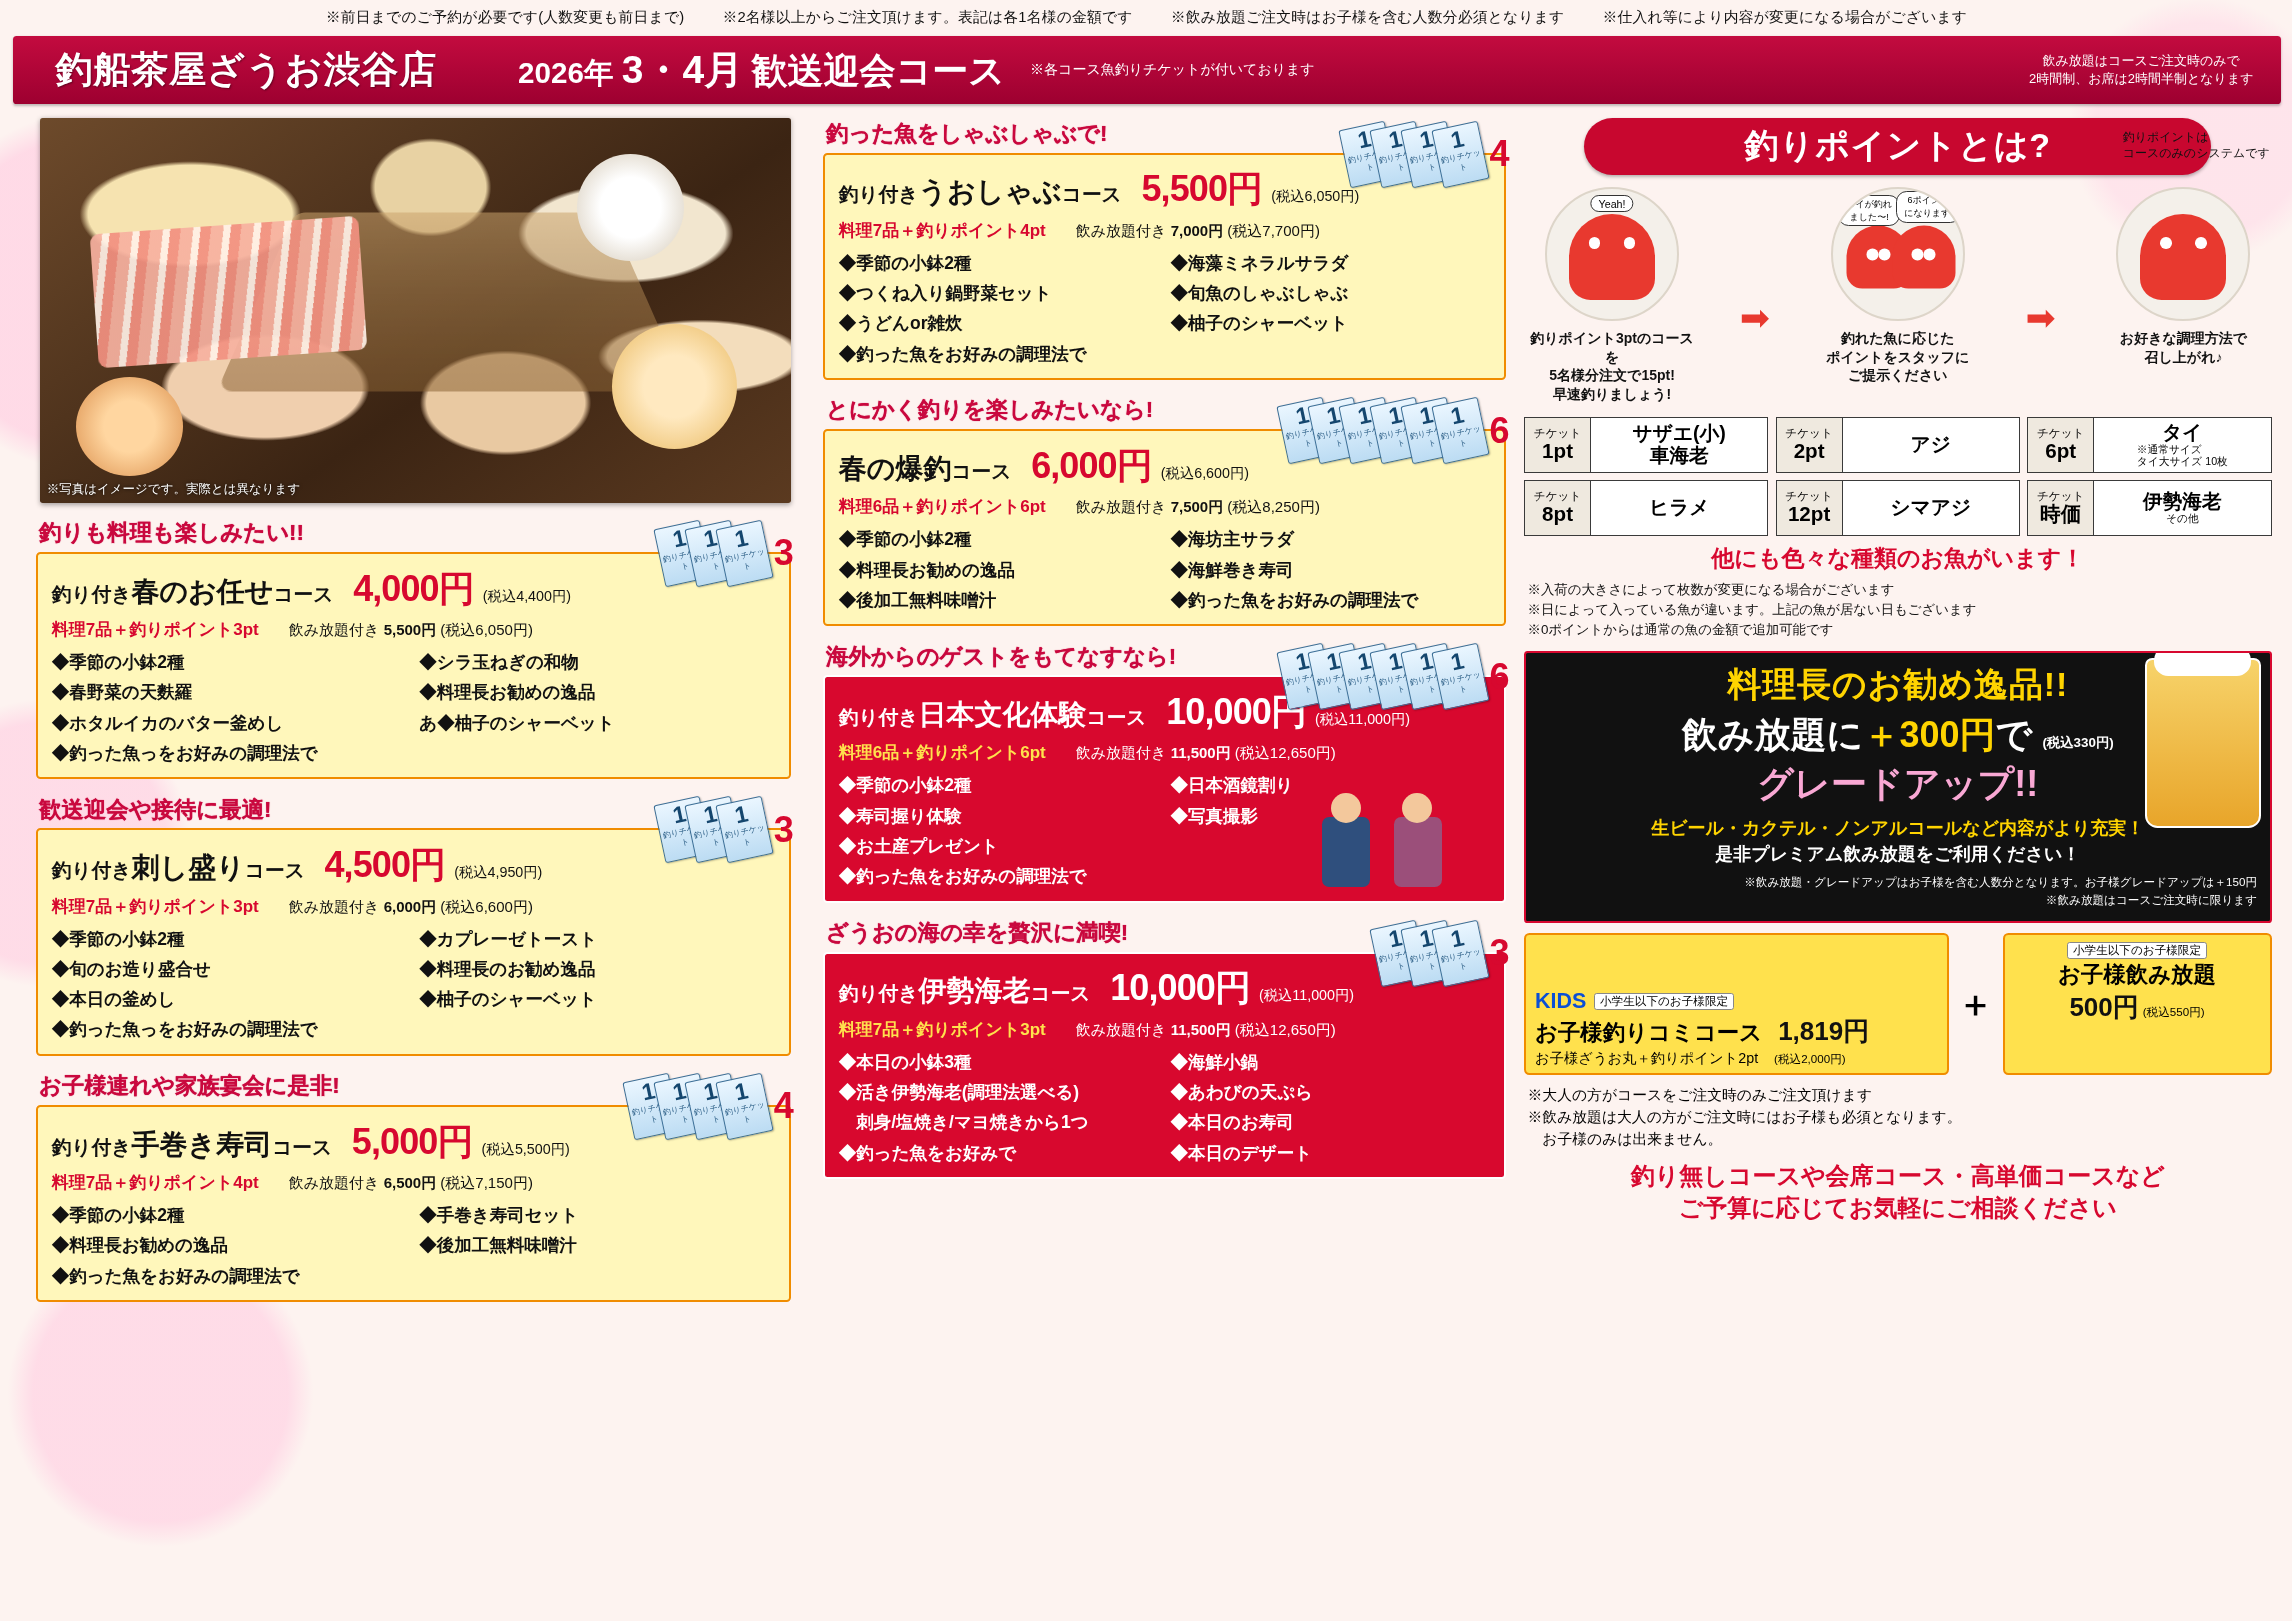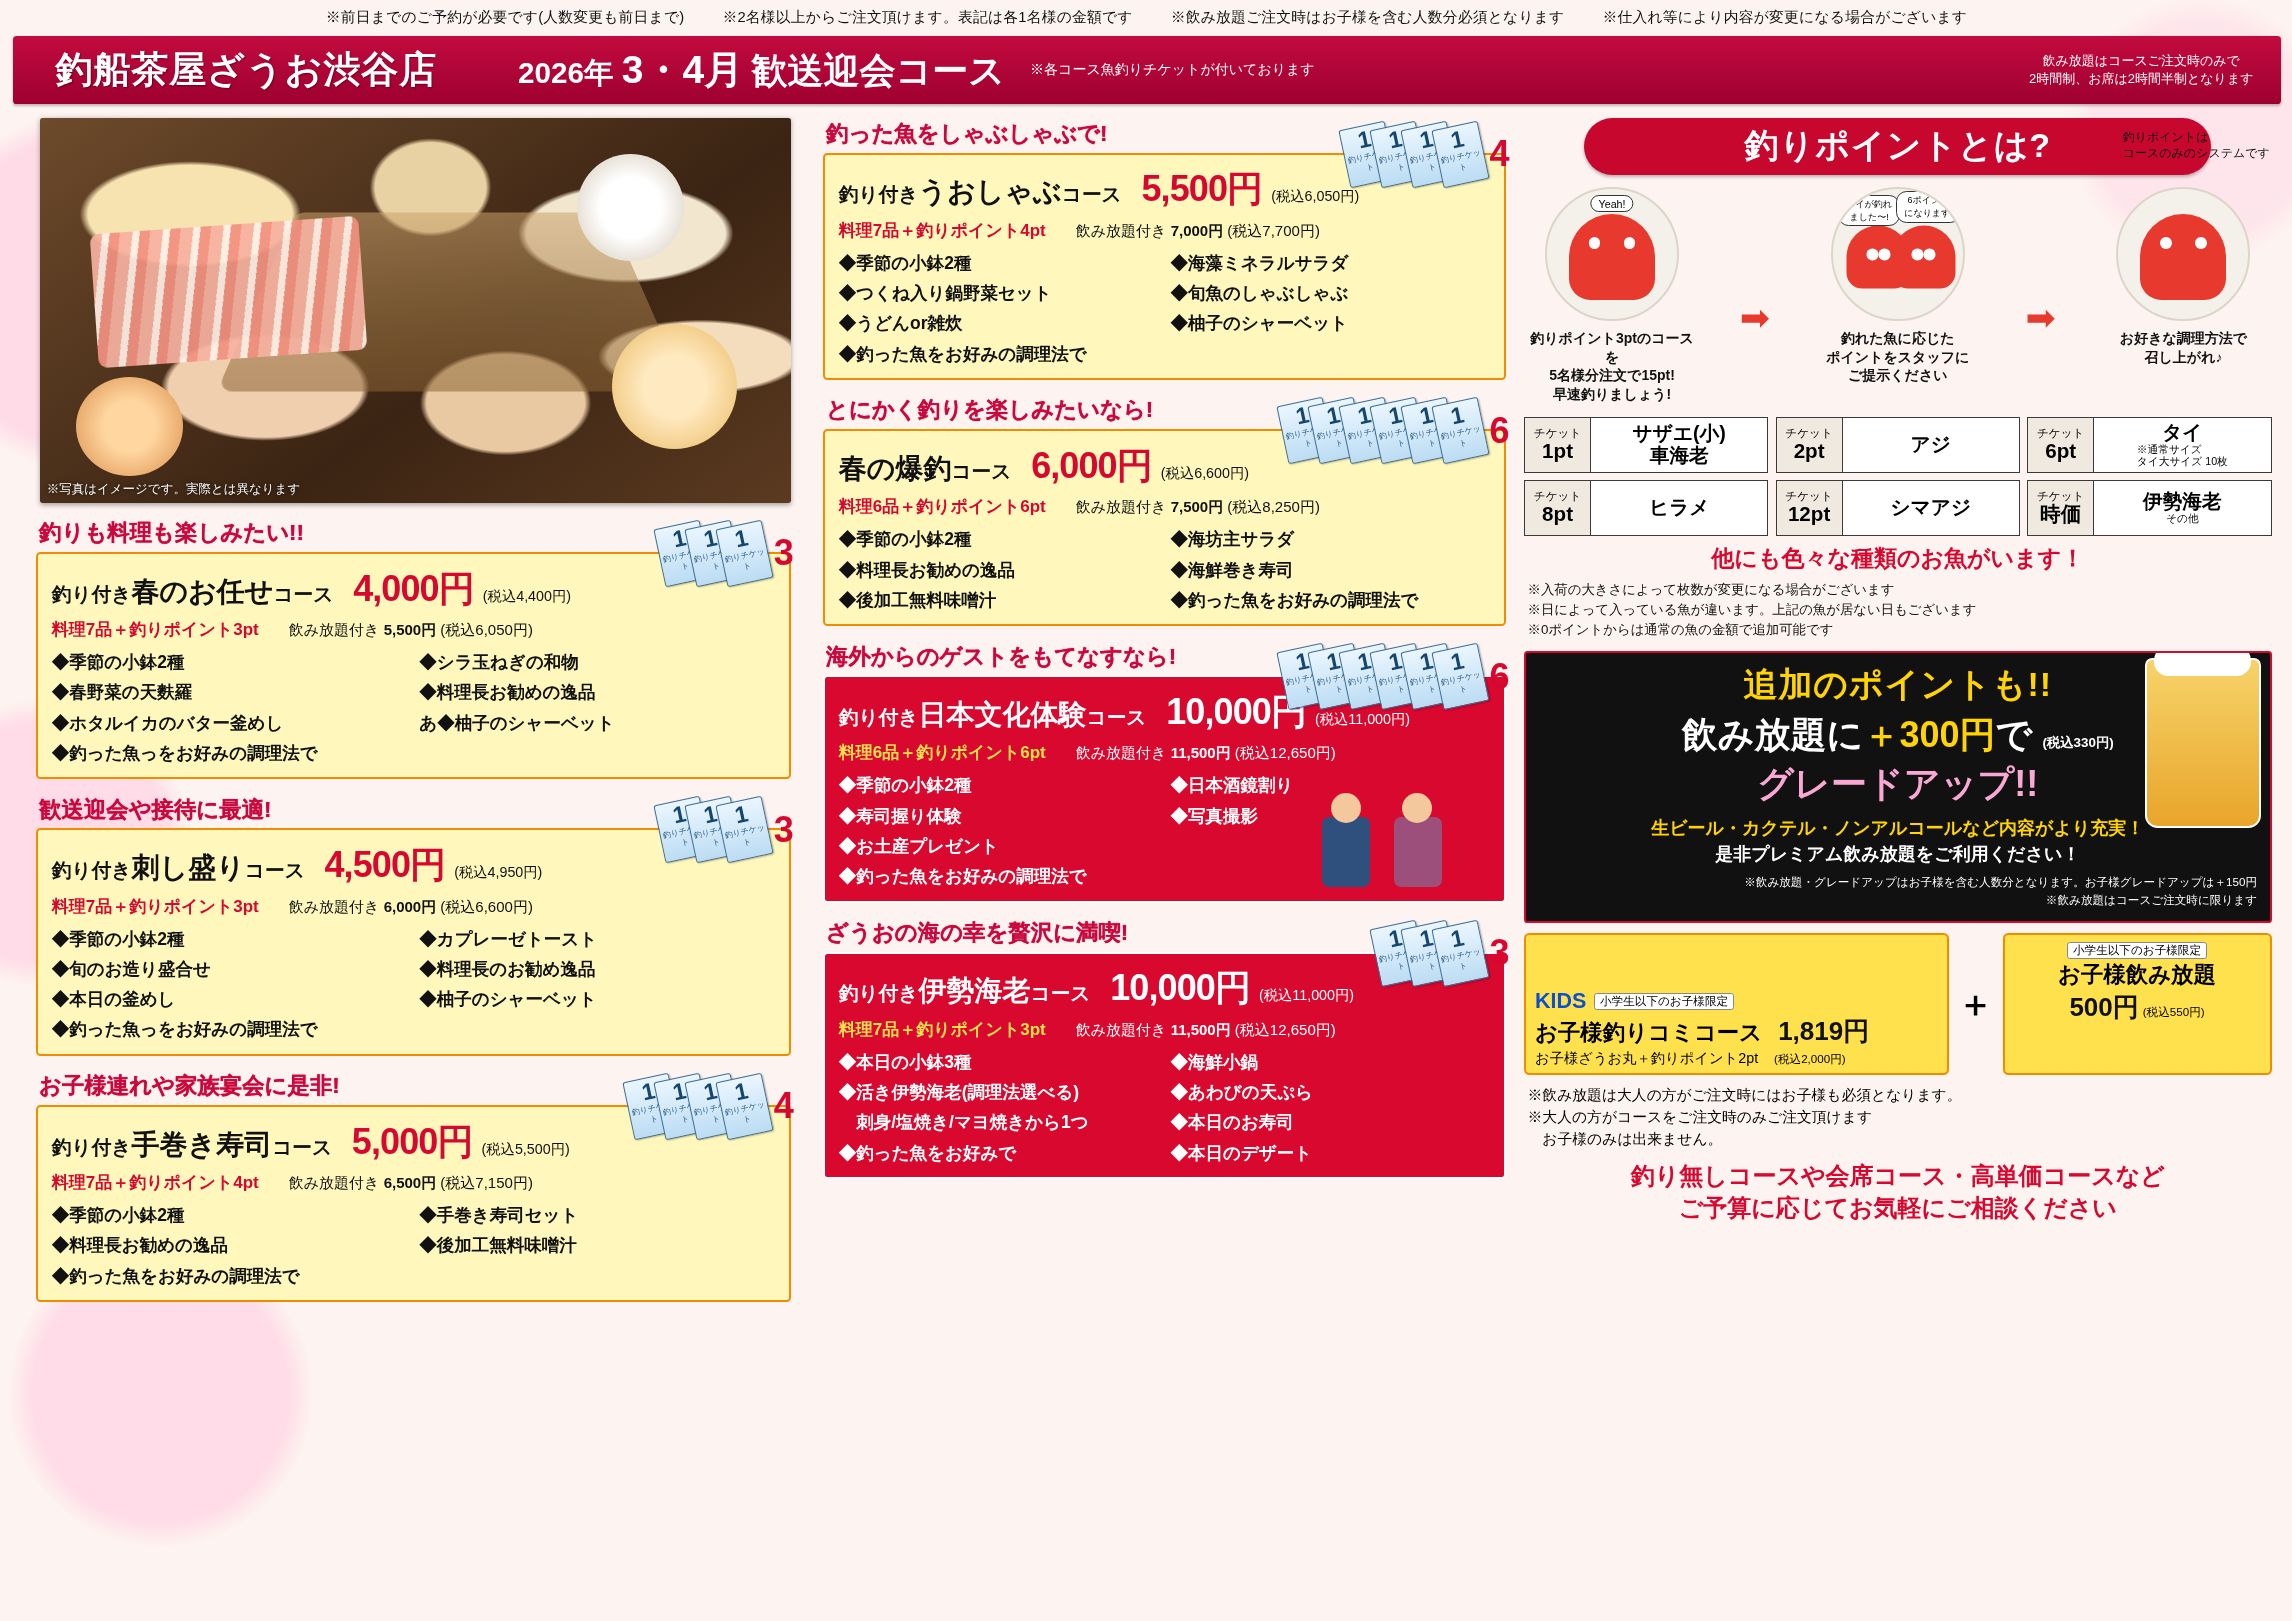--- a/index.html
+++ b/index.html
@@ -622,21 +622,21 @@
 
       <div class="otheruo">他にも色々な種類のお魚がいます！</div>
       <div class="small-notes">
         <div>※入荷の大きさによって枚数が変更になる場合がございます</div>
         <div>※日によって入っている魚が違います。上記の魚が居ない日もございます</div>
         <div>※0ポイントからは通常の魚の金額で追加可能です</div>
       </div>
 
       <div class="premium">
         <div class="beer"></div>
-        <div class="prem-t1">追加のポイントも!!</div>
+        <div class="prem-t1">料理長のお勧め逸品!!</div>
         <div class="prem-t2">
           <span>飲み放題に</span><span class="plus">＋300円</span><span>で</span>
           <span style="font-size:13.4px">(税込330円)</span>
         </div>
         <div class="prem-t3">グレードアップ!!</div>
         <div class="prem-t4">生ビール・カクテル・ノンアルコールなど内容がより充実！</div>
         <div class="prem-t5">是非プレミアム飲み放題をご利用ください！</div>
         <div class="prem-note">
           <div>※飲み放題・グレードアップはお子様を含む人数分となります。お子様グレードアップは＋150円</div>
           <div>※飲み放題はコースご注文時に限ります</div>
@@ -661,22 +661,22 @@
         <div class="kids-plus">＋</div>
         <div class="kids-box b2">
           <div class="kids-tag">小学生以下のお子様限定</div>
           <div class="kids-title">お子様飲み放題</div>
           <div><span class="kids-price">500円</span>
             <span style="font-size:11.6px">(税込550円)</span></div>
         </div>
       </div>
 
       <div class="bottom-notes">
+        <div>※大人の方がコースをご注文時のみご注文頂けます</div>
         <div>※飲み放題は大人の方がご注文時にはお子様も必須となります。</div>
-        <div>※大人の方がコースをご注文時のみご注文頂けます</div>
         <div>　お子様のみは出来ません。</div>
       </div>
       <div class="bottom-red">
         <div>釣り無しコースや会席コース・高単価コースなど</div>
         <div>ご予算に応じてお気軽にご相談ください</div>
       </div>
     </div>
   </div>
 </div>
 

